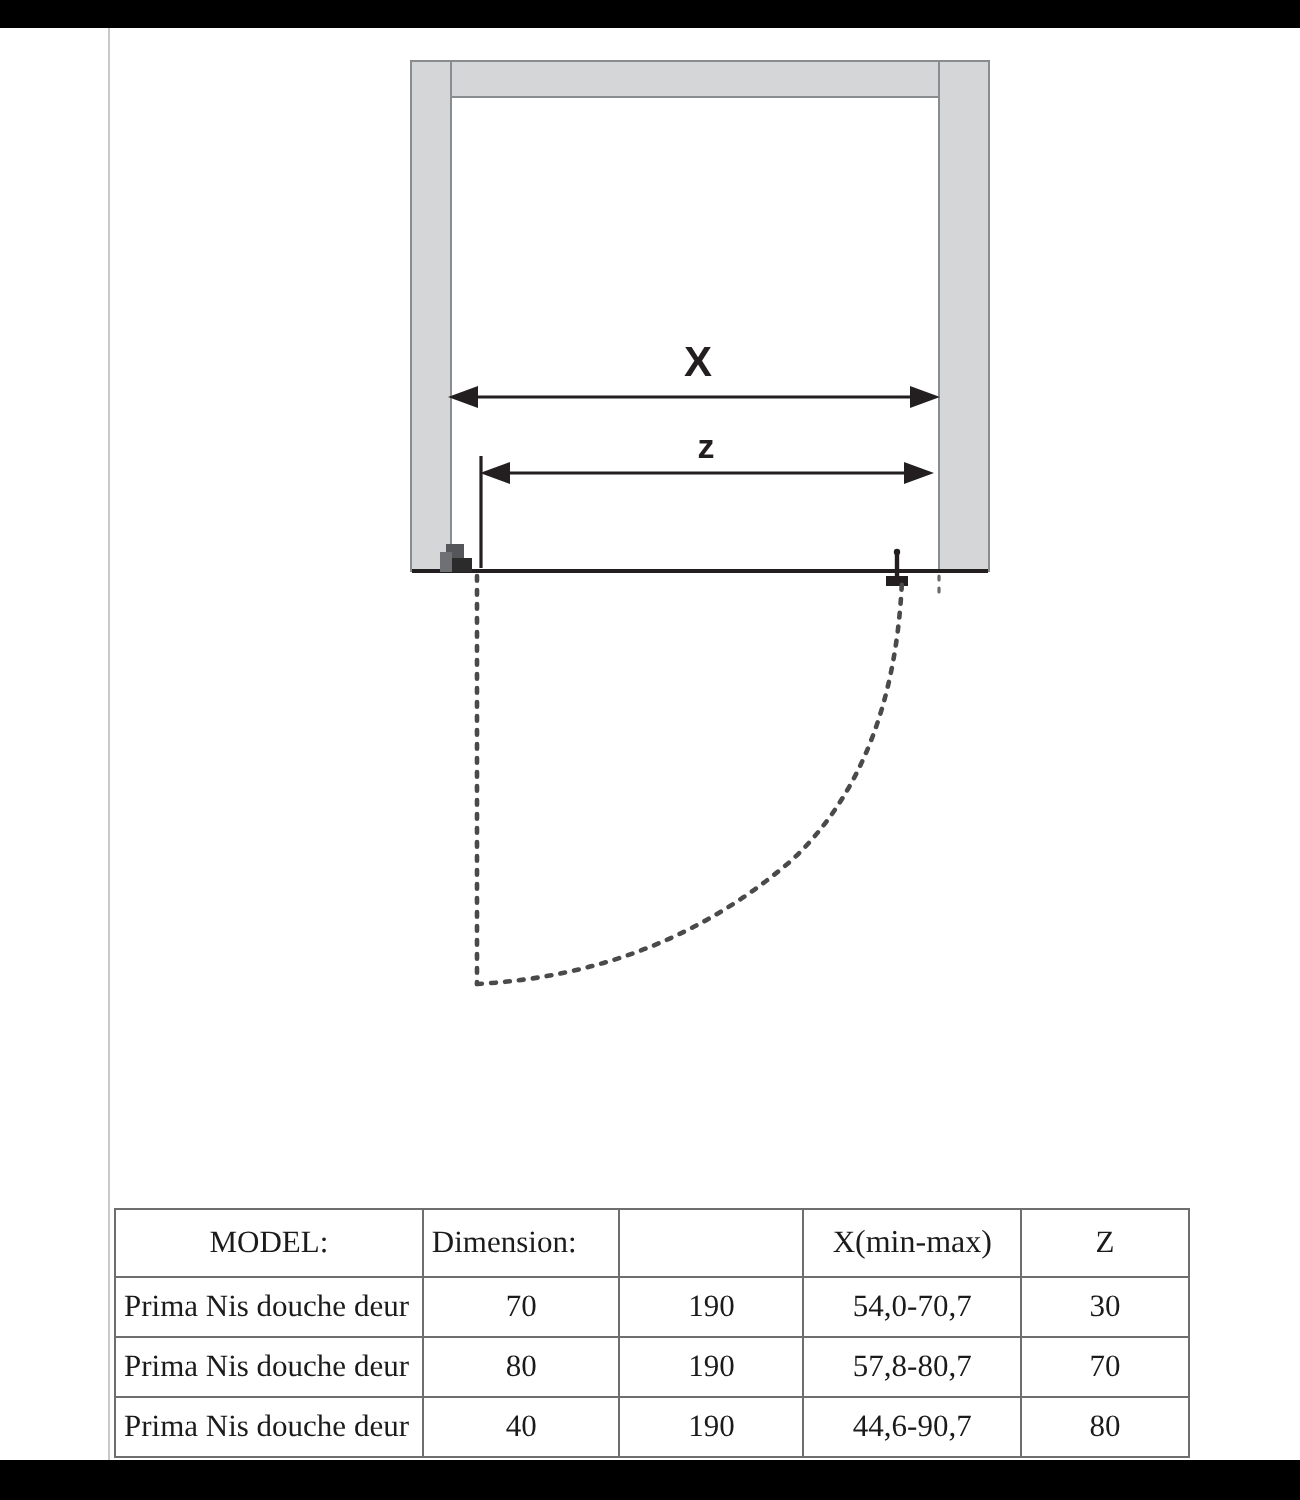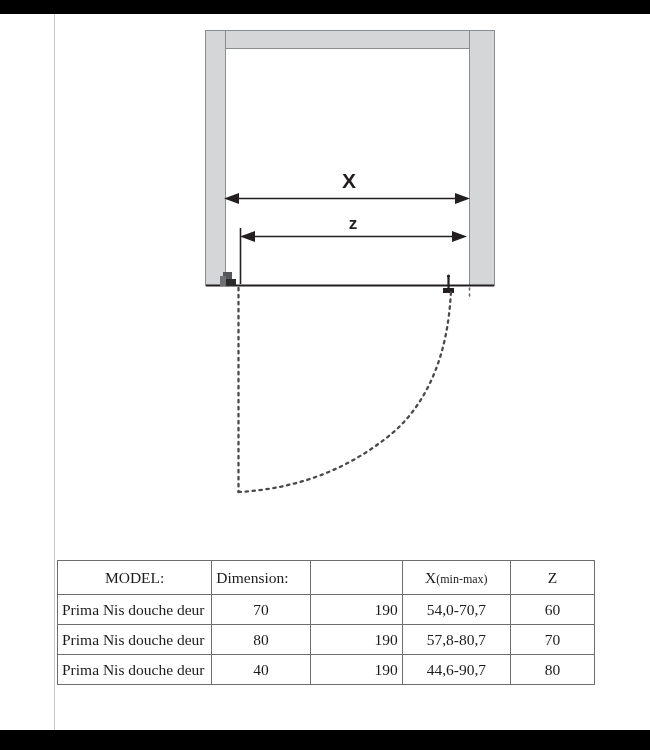--- a/index.html
+++ b/index.html
@@ -11,46 +11,46 @@
   .bar-top{position:absolute;left:0;top:0;width:650px;height:14px;background:#000;}
   .bar-bottom{position:absolute;left:0;top:730px;width:650px;height:20px;background:#000;}
 
   .page{position:absolute;left:0;top:14px;width:650px;height:716px;background:#fff;}
 
   .margin-line{position:absolute;left:54px;top:14px;width:1px;height:716px;background:#c9c9c9;}
 
   .drawing{position:absolute;left:0;top:0;width:650px;height:560px;}
 
   
-  .table-wrap{position:absolute;left:57px;top:560px;width:538px;}
+  .table-wrap{position:absolute;left:57px;top:604px;width:538px;}
   table.spec{
     border-collapse:collapse;width:538px;
     font-family:"Liberation Serif", serif;
     color:#1b1b1b;
   }
   table.spec td{
     border:1px solid #6e6e6e;
     height:29px;
     font-size:15.5px;
     padding:0 4px;
     line-height:1.1;
   }
   .c-model{width:158px;text-align:center;}
   .c-dim{width:92px;text-align:center;}
-  .c-h{width:92px;text-align:right;}
+  .c-h{width:92px;text-align:center;}
   .c-x{width:108px;text-align:center;}
   .c-z{width:84px;text-align:center;}
 
   tr.head td{height:33px;}
   td.model-head{text-align:center;}
   td.dim-head{text-align:left;padding-left:7px;}
   td.blank-head{}
   td.x-head{text-align:center;}
   td.z-head{text-align:center;}
-  .smallcap{font-size:12px;font-family:Liberation Serif, serif;}
+  .smallcap{font-size:16px;font-family:Liberation Serif, serif;}
   td.model-cell{text-align:left;padding-left:5px;font-size:15.5px;}
 </style>
 </head>
 <body>
 
 <div class="bar-top"></div>
 <div class="bar-bottom"></div>
 
 <div class="page"></div>
 <div class="margin-line"></div>
@@ -122,21 +122,21 @@
         <td class="c-h blank-head"></td>
         <td class="c-x x-head"><span>X</span><span class="smallcap">(min-max)</span></td>
         <td class="c-z z-head">Z</td>
       </tr>
 
       <tr>
         <td class="c-model model-cell">Prima Nis douche deur</td>
         <td class="c-dim">70</td>
         <td class="c-h">190</td>
         <td class="c-x">54,0-70,7</td>
-        <td class="c-z">60</td>
+        <td class="c-z">30</td>
       </tr>
 
       <tr>
         <td class="c-model model-cell">Prima Nis douche deur</td>
         <td class="c-dim">80</td>
         <td class="c-h">190</td>
         <td class="c-x">57,8-80,7</td>
         <td class="c-z">70</td>
       </tr>
 

